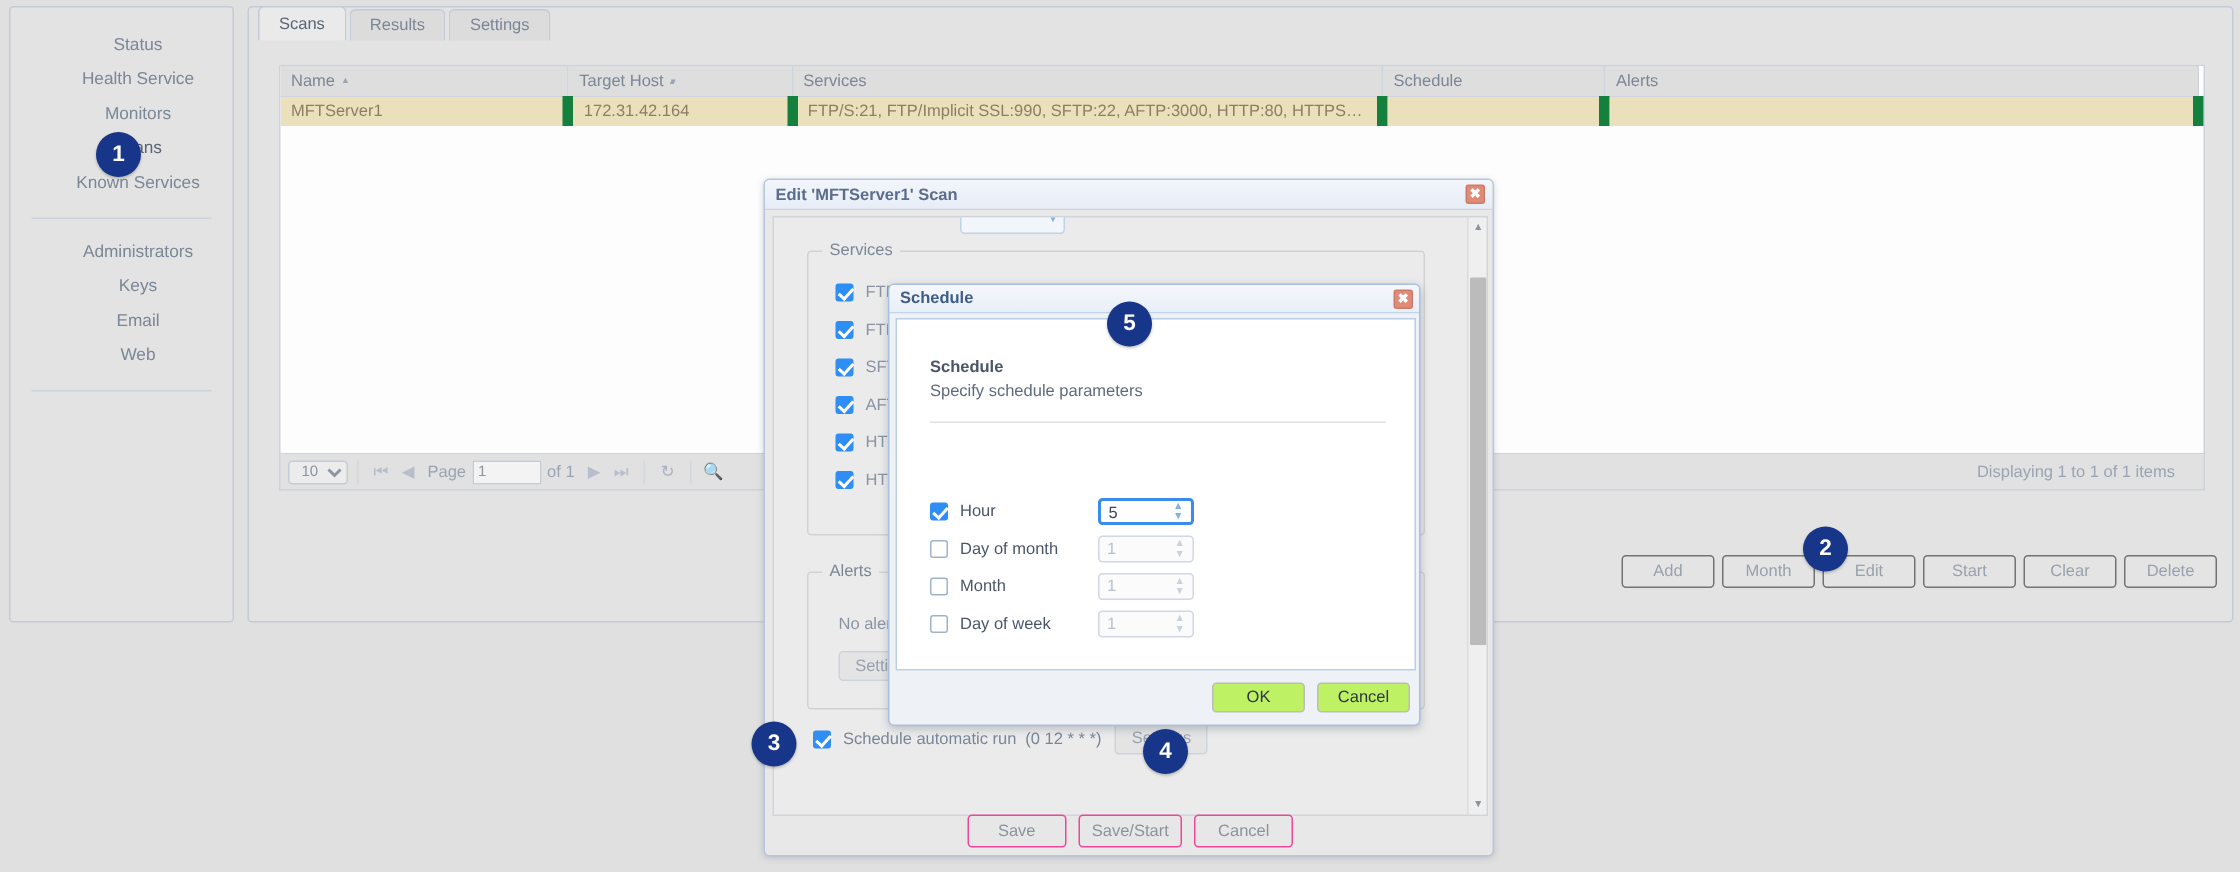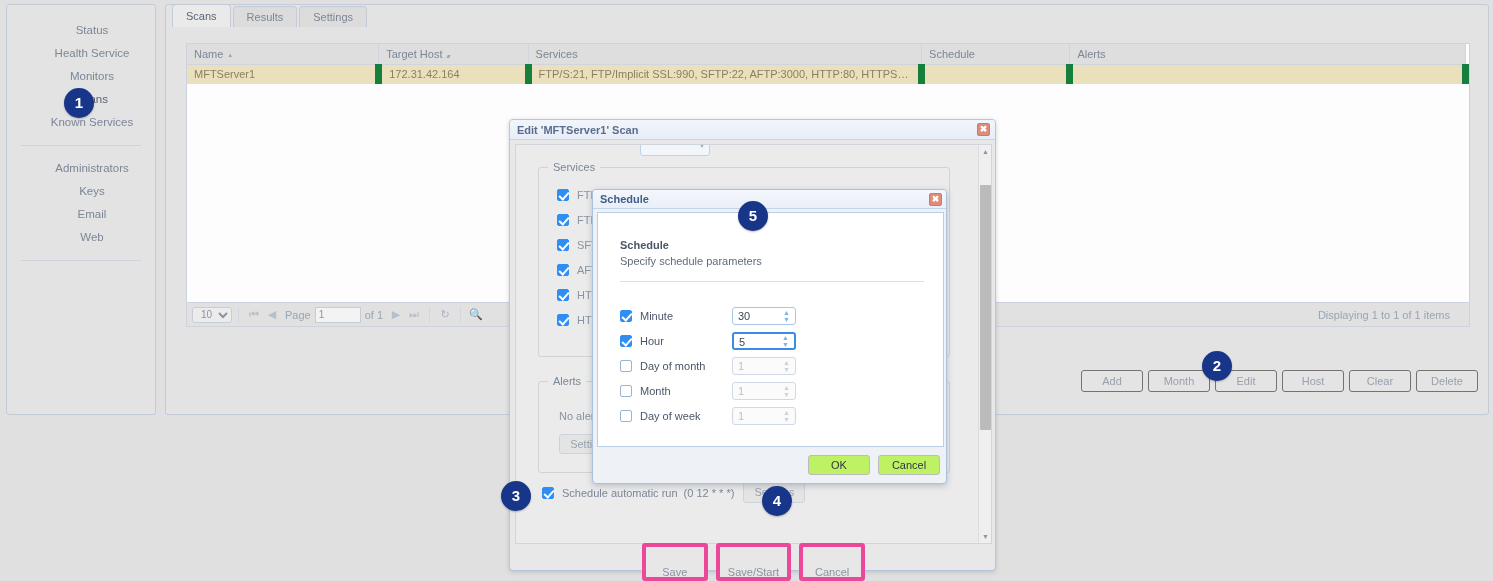--- a/index.html
+++ b/index.html
@@ -277,23 +277,23 @@
     font-size: 11px; color: #98a1ae; text-align: center; line-height: 19px;
   }
 
   .edit-footer {
     position: absolute; left: 5px; bottom: 5px;
     width: 477px; height: 22px;
     display: flex; justify-content: center; gap: 8px;
   }
   .footer-btn {
     min-width: 66px; height: 22px;
-    background: #e7e7e7; border: 4px solid #ec4899; border-radius: 3px;
+    background: #e7e7e7; border: 1px solid #ec4899; border-radius: 3px;
     font-size: 11px; color: #8b939f; text-align: center; line-height: 20px;
-    padding: 15px 8px;
+    padding: 0 8px;
   }
 
   
   .dlg-sched {
     position: absolute; left: 592px; top: 189px;
     width: 355px; height: 295px;
     background: #eef1f5;
     border: 1px solid #a9c0de;
     border-radius: 4px;
     box-shadow: 0 2px 6px rgba(70,85,110,0.3);
@@ -459,21 +459,21 @@
       <div class="pg-btn" style="color:#a8b3c2;">↻</div>
       <div class="pg-divider"></div>
       <div class="pg-btn" style="color:#c2a878;">🔍</div>
       <div class="pg-right">Displaying 1 to 1 of 1 items</div>
     </div>
 
     <div class="action-bar">
       <div class="btn">Add</div>
       <div class="btn">Month</div>
       <div class="btn">Edit</div>
-      <div class="btn">Host</div>
+      <div class="btn">Start</div>
       <div class="btn">Clear</div>
       <div class="btn">Delete</div>
     </div>
   </div>
 
   <div class="dlg-edit">
     <div class="dlg-title">
       <span>Edit 'MFTServer1' Scan</span>
       <span class="dlg-close">✖</span>
     </div>
@@ -545,31 +545,20 @@
     <div class="sched-title">
       <span>Schedule</span>
       <span class="dlg-close" style="margin-left:auto;">✖</span>
     </div>
 
     <div class="sched-body">
       <div class="sched-head">Schedule</div>
       <div class="sched-sub">Specify schedule parameters</div>
       <div class="sched-hr"></div>
 
-      <div class="sch-row" style="top:92px">
-        <span class="cbx on"></span>
-        <span class="lbl">Minute</span>
-        <span class="spin">
-          <span class="val">30</span>
-          <span class="arrows">
-              <i>▲</i>
-              <i>▼</i>
-            </span>
-        </span>
-      </div>
 
       <div class="sch-row" style="top:117px">
         <span class="cbx on"></span>
         <span class="lbl">Hour</span>
         <span class="spin focused">
           <span class="val">5</span>
           <span class="arrows">
               <i>▲</i>
               <i>▼</i>
             </span>

